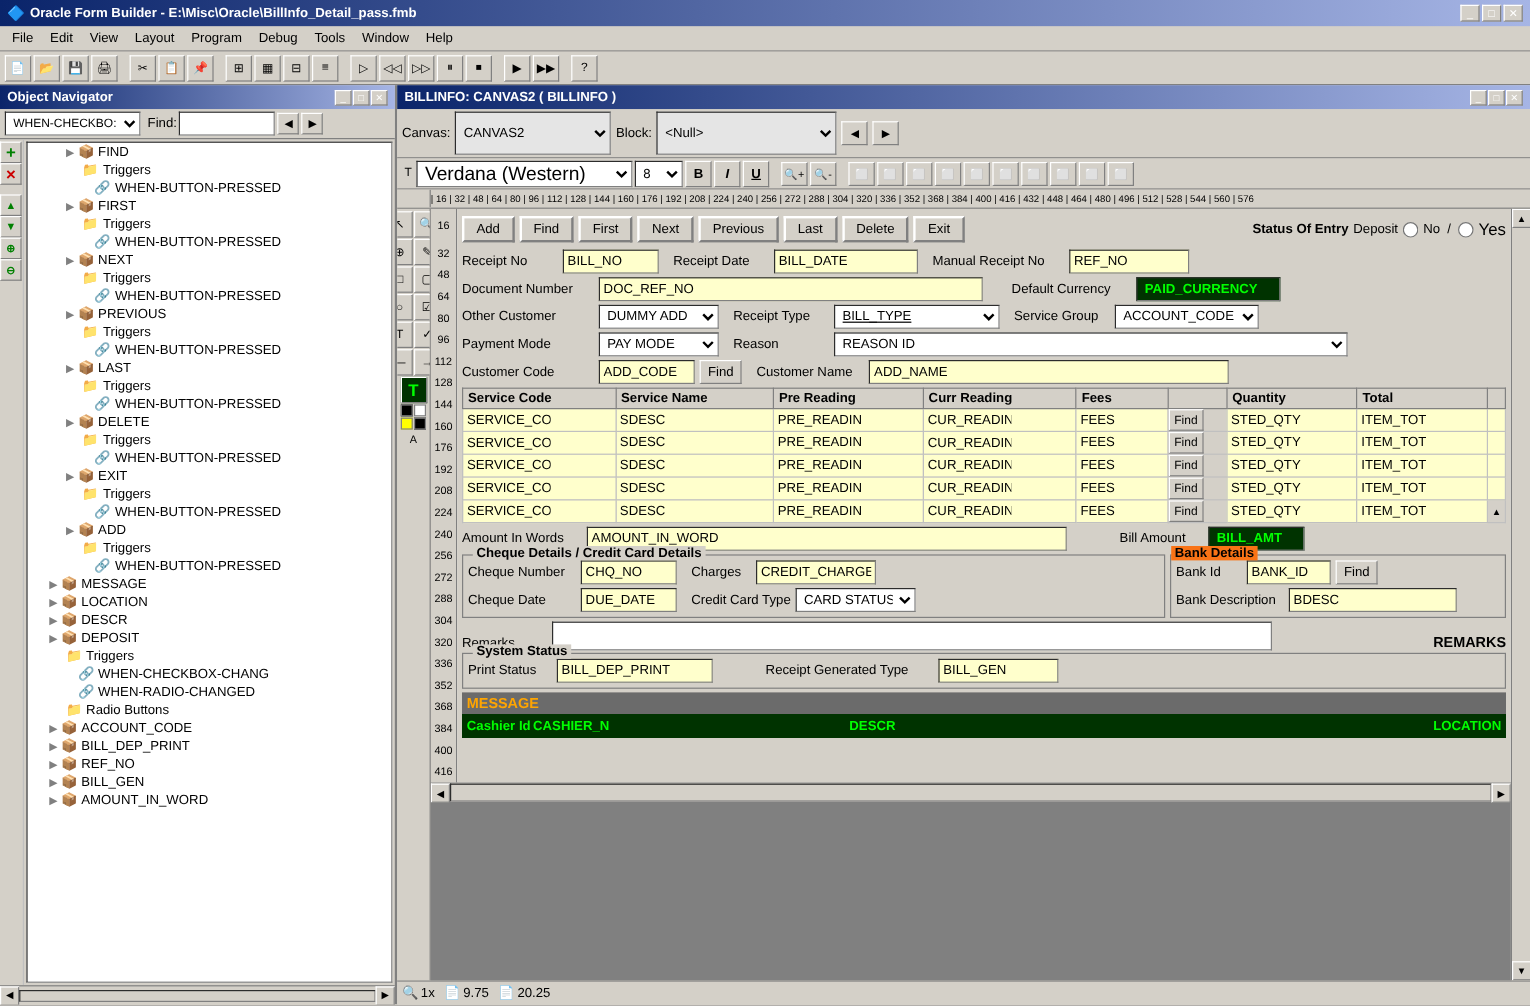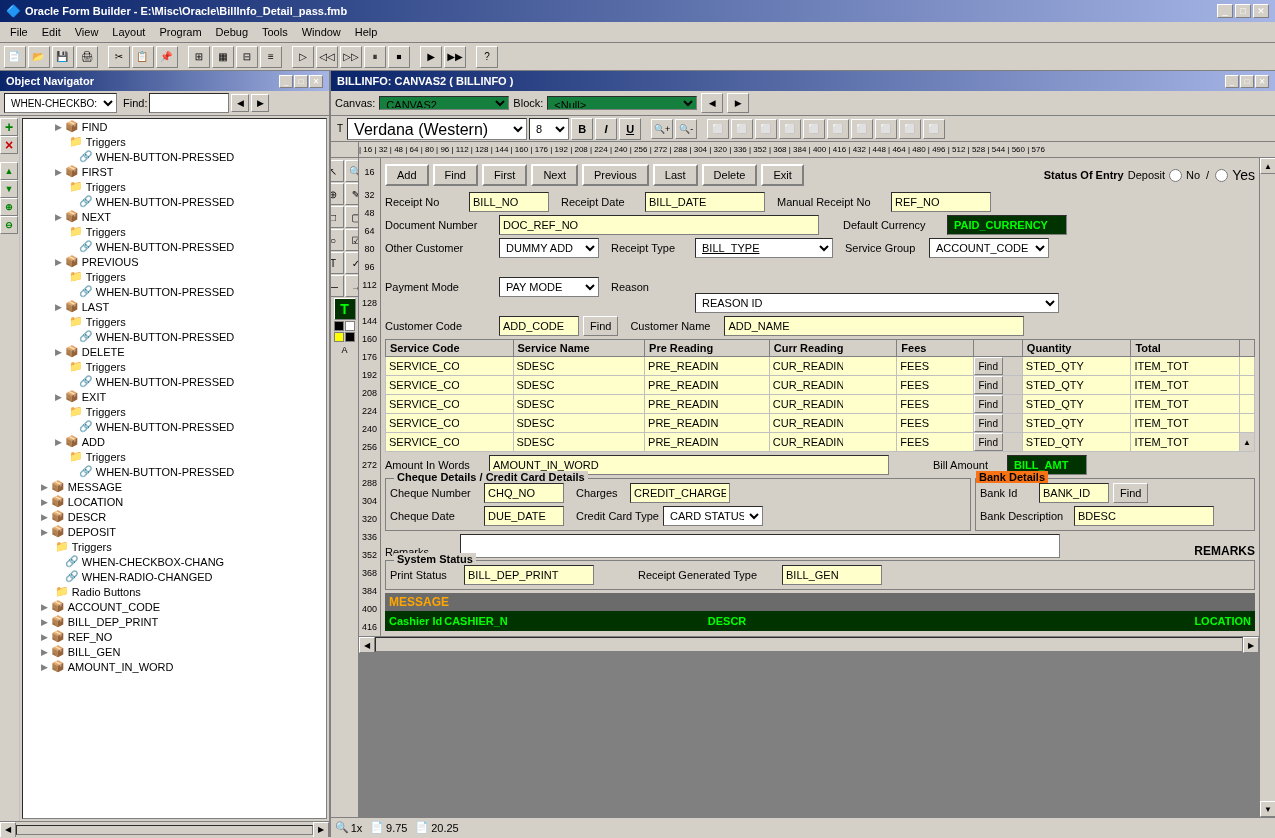--- a/index.html
+++ b/index.html
@@ -41,21 +41,21 @@
     .tree-content { flex: 1; overflow-y: auto; overflow-x: hidden; background: white; border: 1px inset #808080; margin: 2px; }
     
     .tree-item { display: flex; align-items: center; padding: 1px 2px; white-space: nowrap; font-size: 11px; cursor: pointer; }
 
     
     .right-panel { flex: 1; display: flex; flex-direction: column; background: #d4d0c8; }
     .form-title-bar { background: linear-gradient(to right, #0a246a, #a6b5e5); color: white; padding: 2px 6px; display: flex; align-items: center; justify-content: space-between; height: 20px; }
     
     .form-toolbar { display: flex; align-items: center; gap: 4px; padding: 2px 4px; border-bottom: 1px solid #808080; background: #d4d0c8; }
     .form-label { font-size: 11px; }
-    .form-select { height: 14px; background: #15803d; border: 1px inset #808080; font-size: 11px; padding: 1px 2px; }
+    .form-select { height: 36px; background: #e5e5e5; border: 1px inset #808080; font-size: 11px; padding: 1px 2px; }
     .form-icon-btn { width: 22px; height: 20px; background: #d4d0c8; border: 1px solid; border-color: #ffffff #808080 #808080 #ffffff; font-size: 9px; display: flex; align-items: center; justify-content: center; cursor: pointer; }
 
     .font-toolbar { display: flex; align-items: center; gap: 2px; padding: 2px 4px; border-bottom: 1px solid #808080; background: #d4d0c8; height: 26px; }
     .font-select { height: 22px; width: 180px; background: white; border: 1px inset #808080; font-size: 16px; padding: 1px 2px; }
     .font-size-select { height: 22px; width: 40px; background: white; border: 1px inset #808080; font-size: 11px; padding: 1px 2px; }
     .font-btn { width: 22px; height: 22px; background: #d4d0c8; border: 1px solid; border-color: #ffffff #808080 #808080 #ffffff; font-size: 11px; display: flex; align-items: center; justify-content: center; cursor: pointer; font-weight: bold; }
 
     
     .ruler { height: 16px; background: #d4d0c8; border-bottom: 1px solid #808080; display: flex; overflow: hidden; font-size: 8px; }
 
@@ -421,21 +421,21 @@
                   <option>ACCOUNT_CODE</option>
                 </select>
               </div>
 
               <div style="display:flex;align-items:center;gap:4px;margin-bottom:3px;">
                 <span style="font-size:11px;min-width:110px;">Payment Mode</span>
                 <select class="field-select" style="width:100px;">
                   <option>PAY MODE</option>
                 </select>
                 <span style="font-size:11px;min-width:80px;margin-left:8px;">Reason</span>
-                <select class="field-select" style="width:364px;margin-top:32px;">
+                <select class="field-select" style="width:428px;">
                   <option>REASON ID</option>
                 </select>
               </div>
 
               <div style="display:flex;align-items:center;gap:4px;margin-bottom:3px;">
                 <span style="font-size:11px;min-width:110px;">Customer Code</span>
                 <input class="field-input" style="width: 80px;" type="text" value="ADD_CODE">
                 <button class="field-btn">Find</button>
                 <span style="font-size:11px;min-width:90px;margin-left:8px;">Customer Name</span>
                 <input class="field-input" style="width: 300px;" type="text" value="ADD_NAME">

